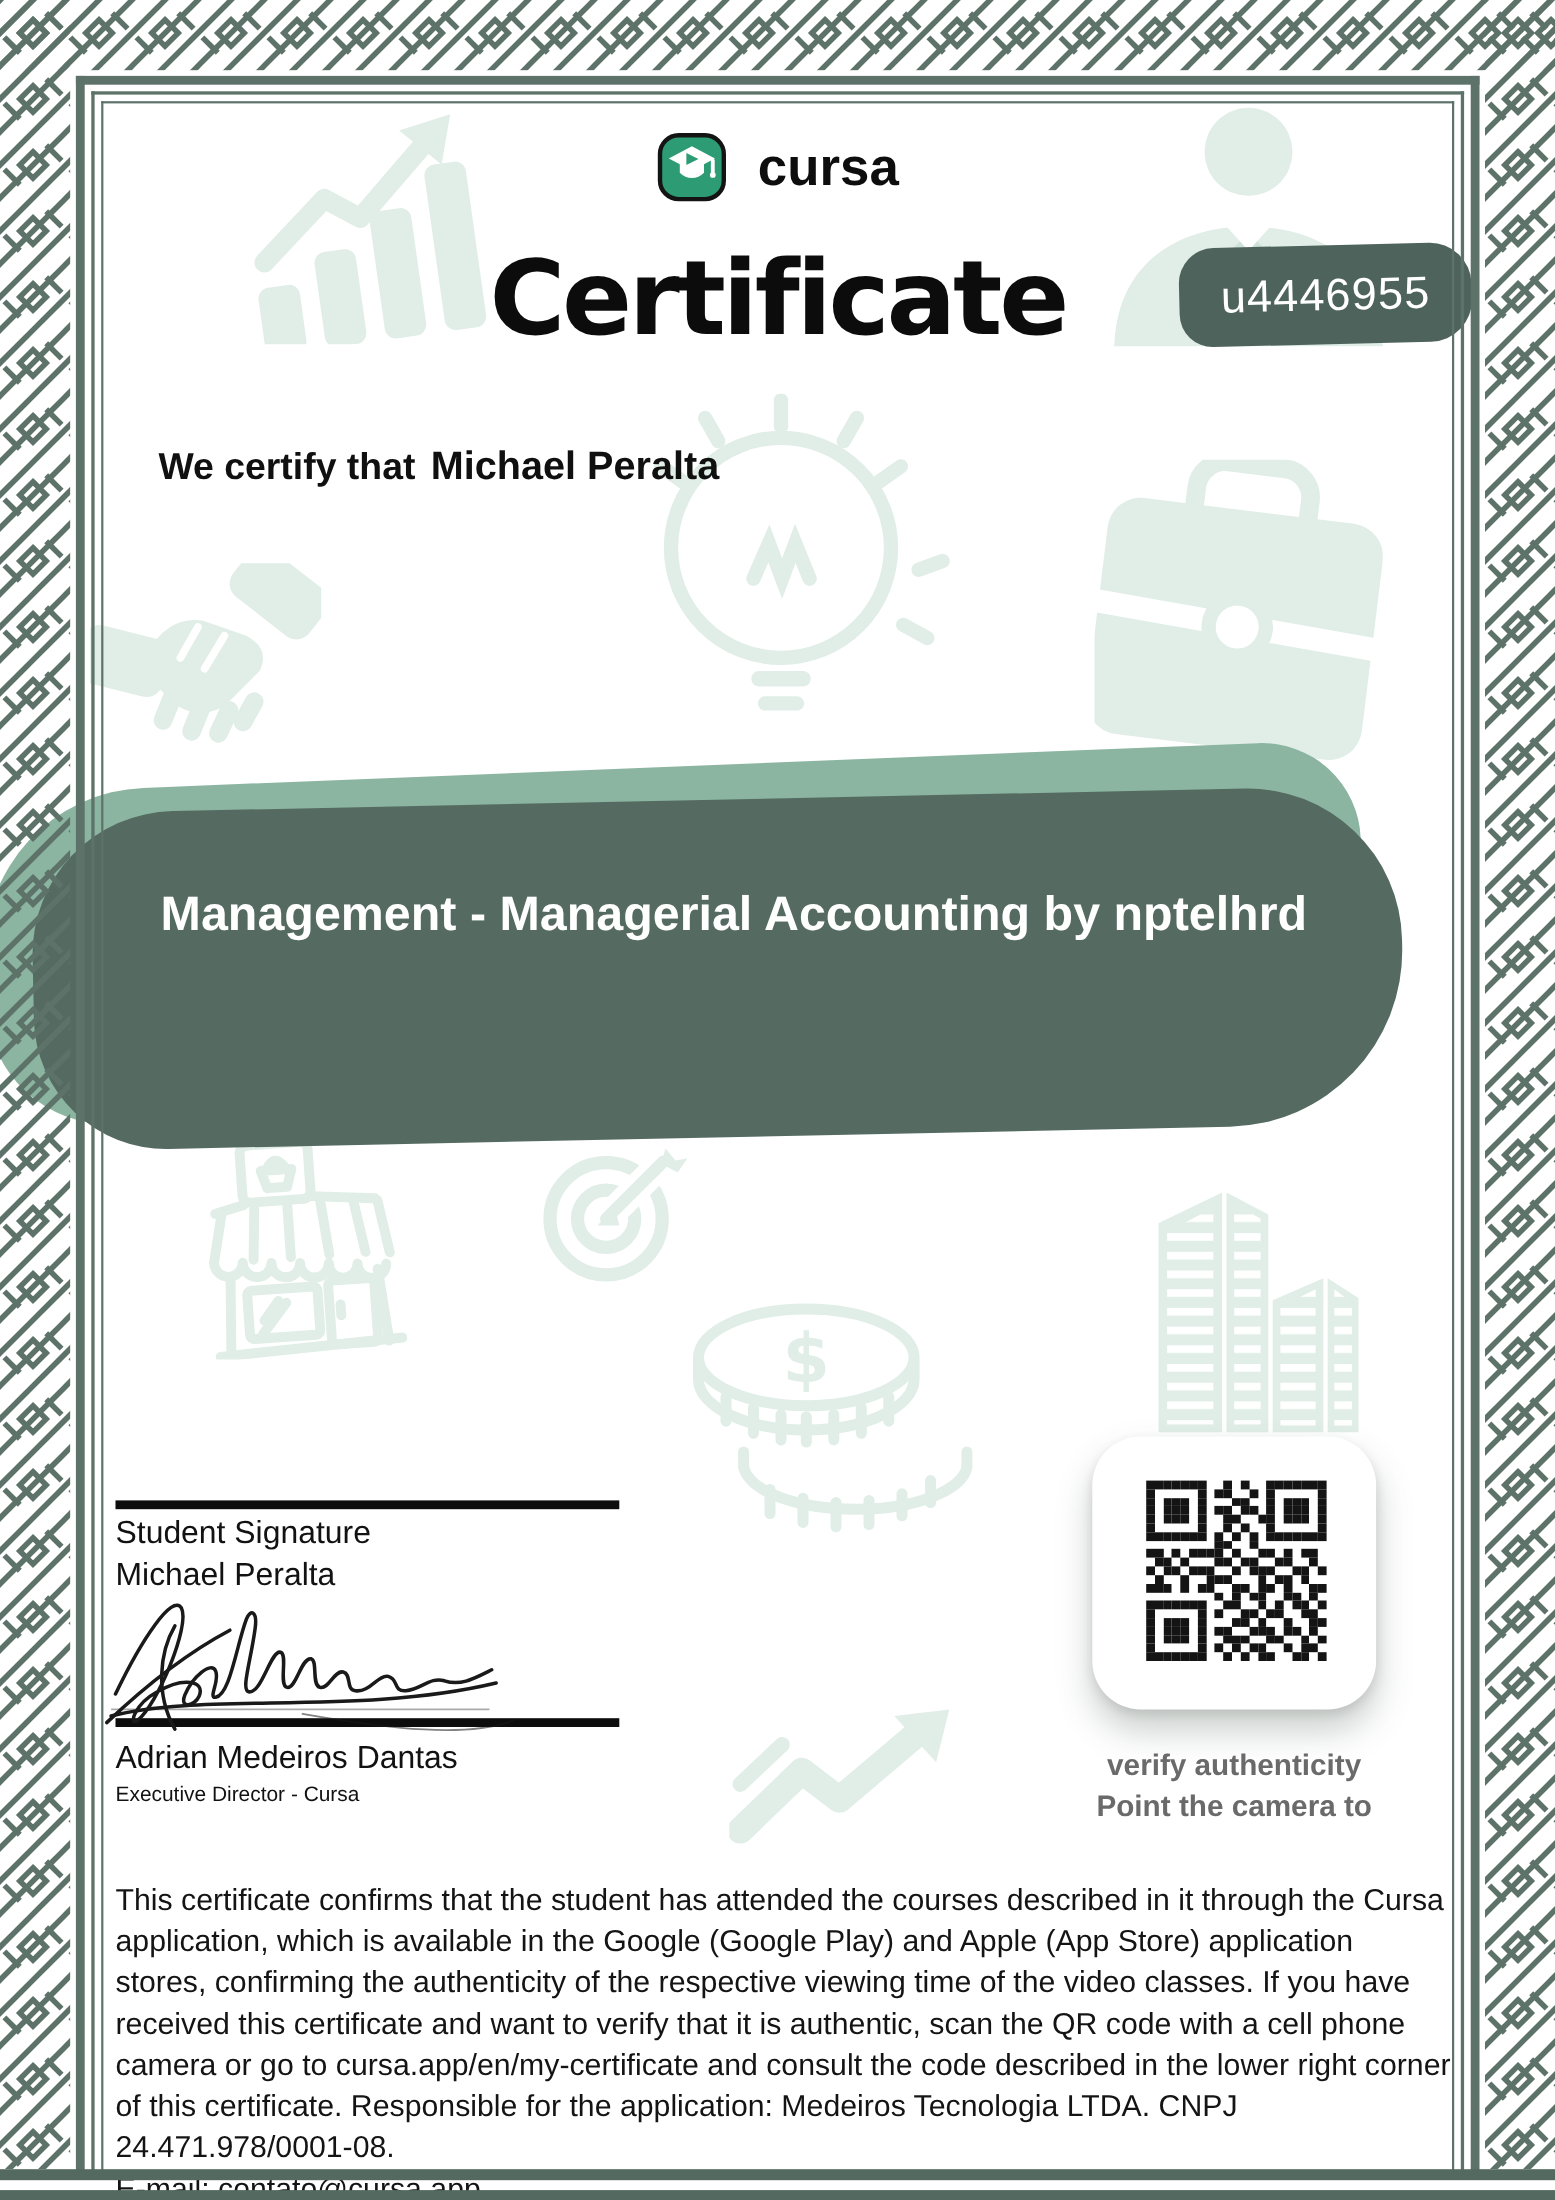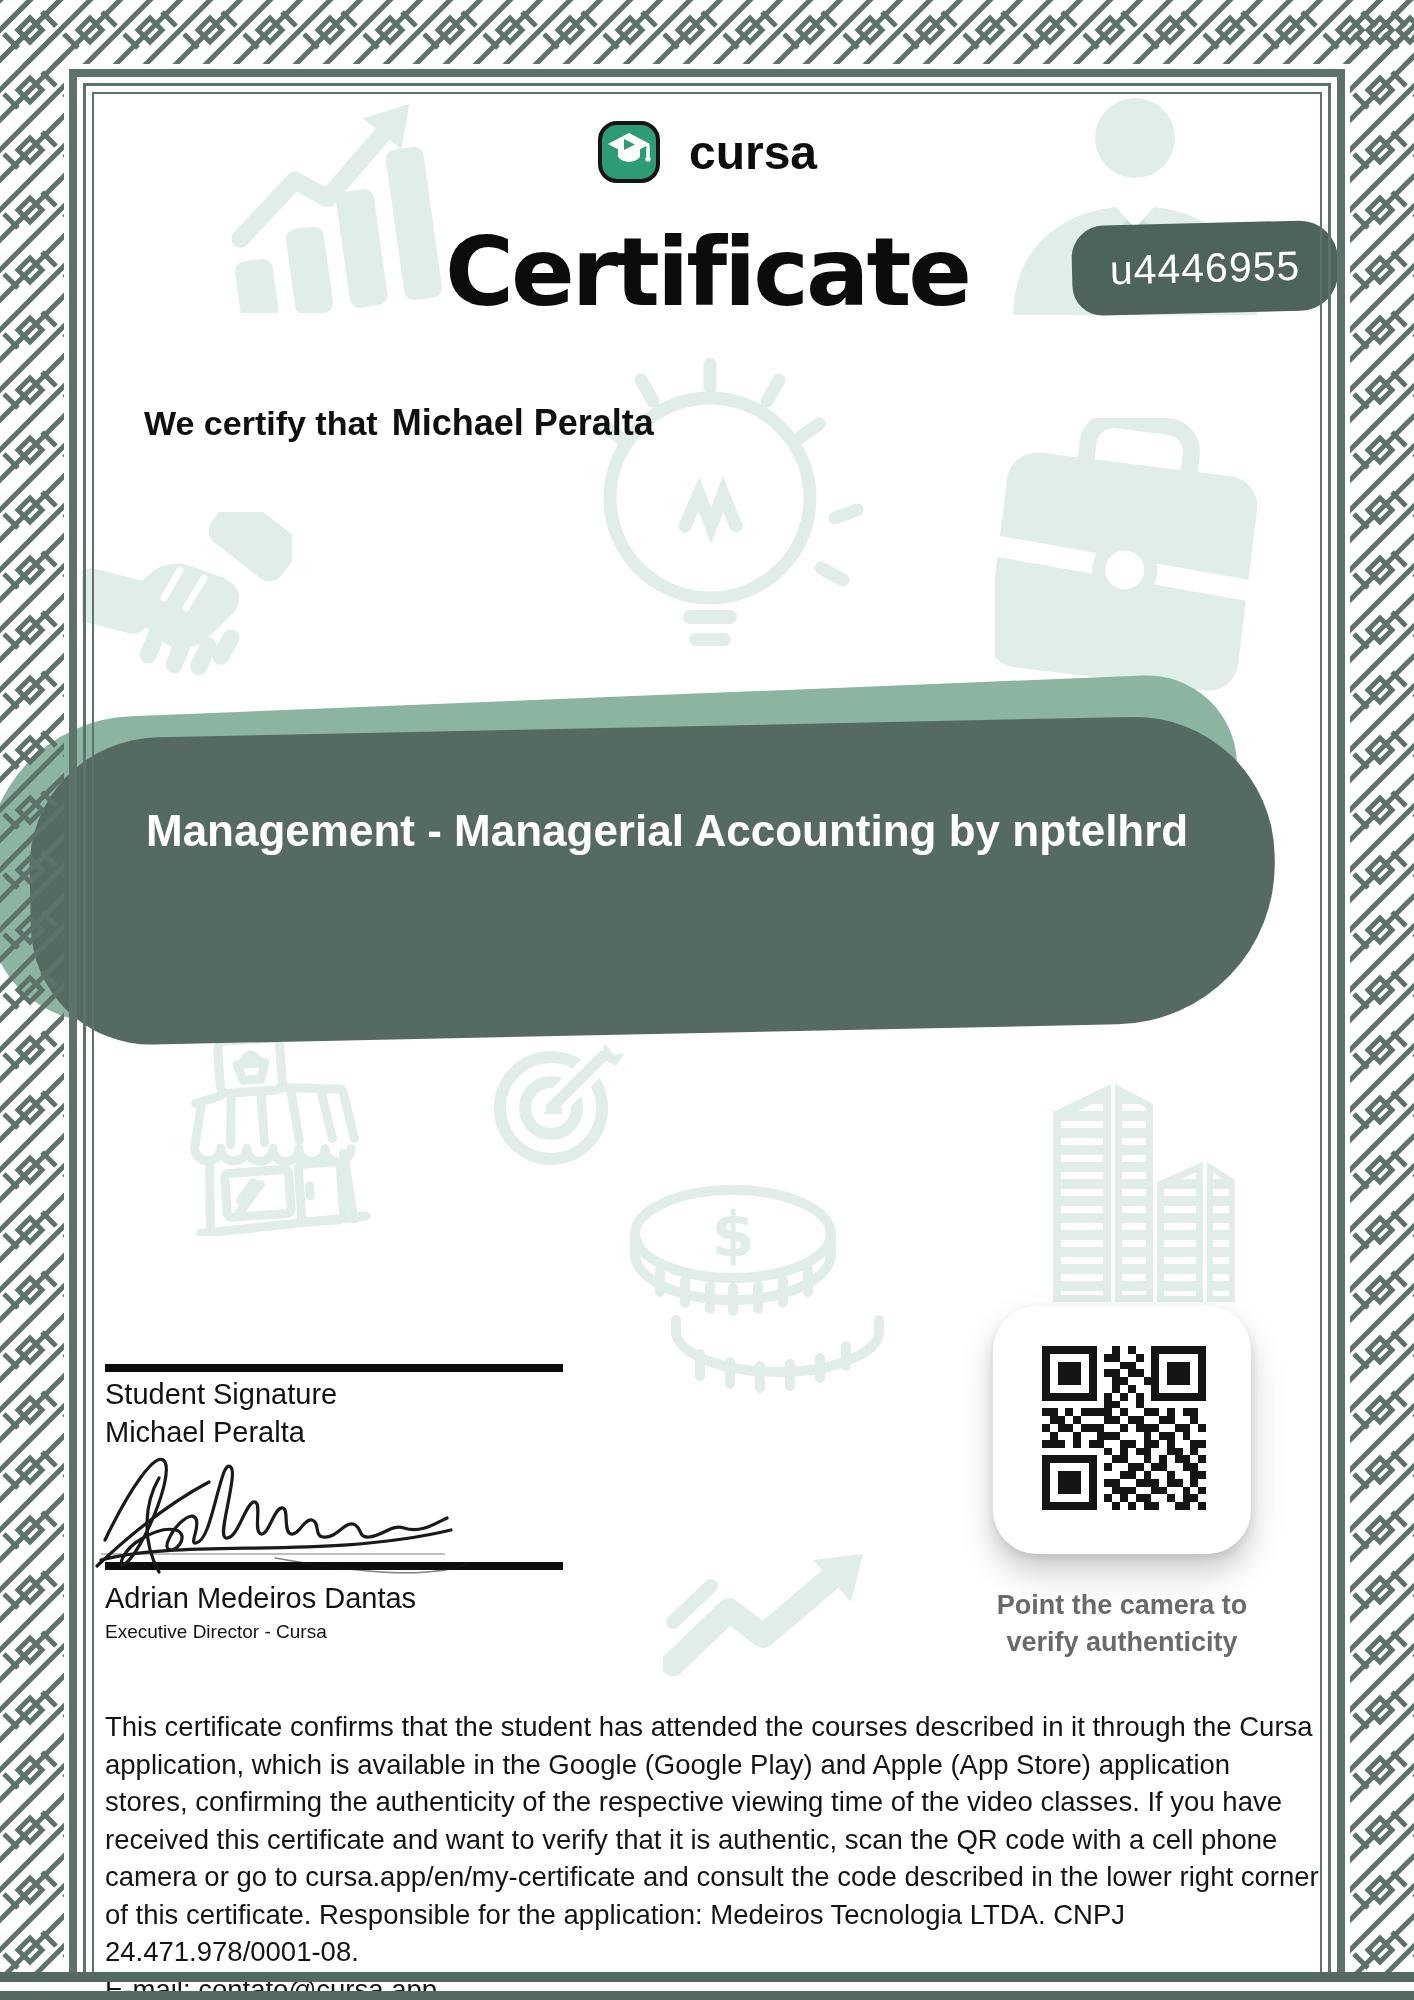--- a/index.html
+++ b/index.html
@@ -702,22 +702,22 @@
       <div class="on"></div>
       <div class="on"></div>
       <div></div>
       <div></div>
       <div class="on"></div>
       <div class="on"></div>
       <div></div>
       <div class="on"></div>
     </div>
   <div class="abs qr-caption">
+    <div>verify authenticity</div>
     <div>Point the camera to</div>
-    <div>verify authenticity</div>
   </div>
 
   <div class="abs footer">
     <div>This certificate confirms that the student has attended the courses described in it through the Cursa application, which is available in the Google (Google Play) and Apple (App Store) application stores, confirming the authenticity of the respective viewing time of the video classes. If you have received this certificate and want to verify that it is authentic, scan the QR code with a cell phone camera or go to cursa.app/en/my-certificate and consult the code described in the lower right corner of this certificate. Responsible for the application: Medeiros Tecnologia LTDA. CNPJ 24.471.978/0001-08.</div>
     <div>E-mail: contato@cursa.app</div>
   </div>
 
 </div>
 
 </body></html>

